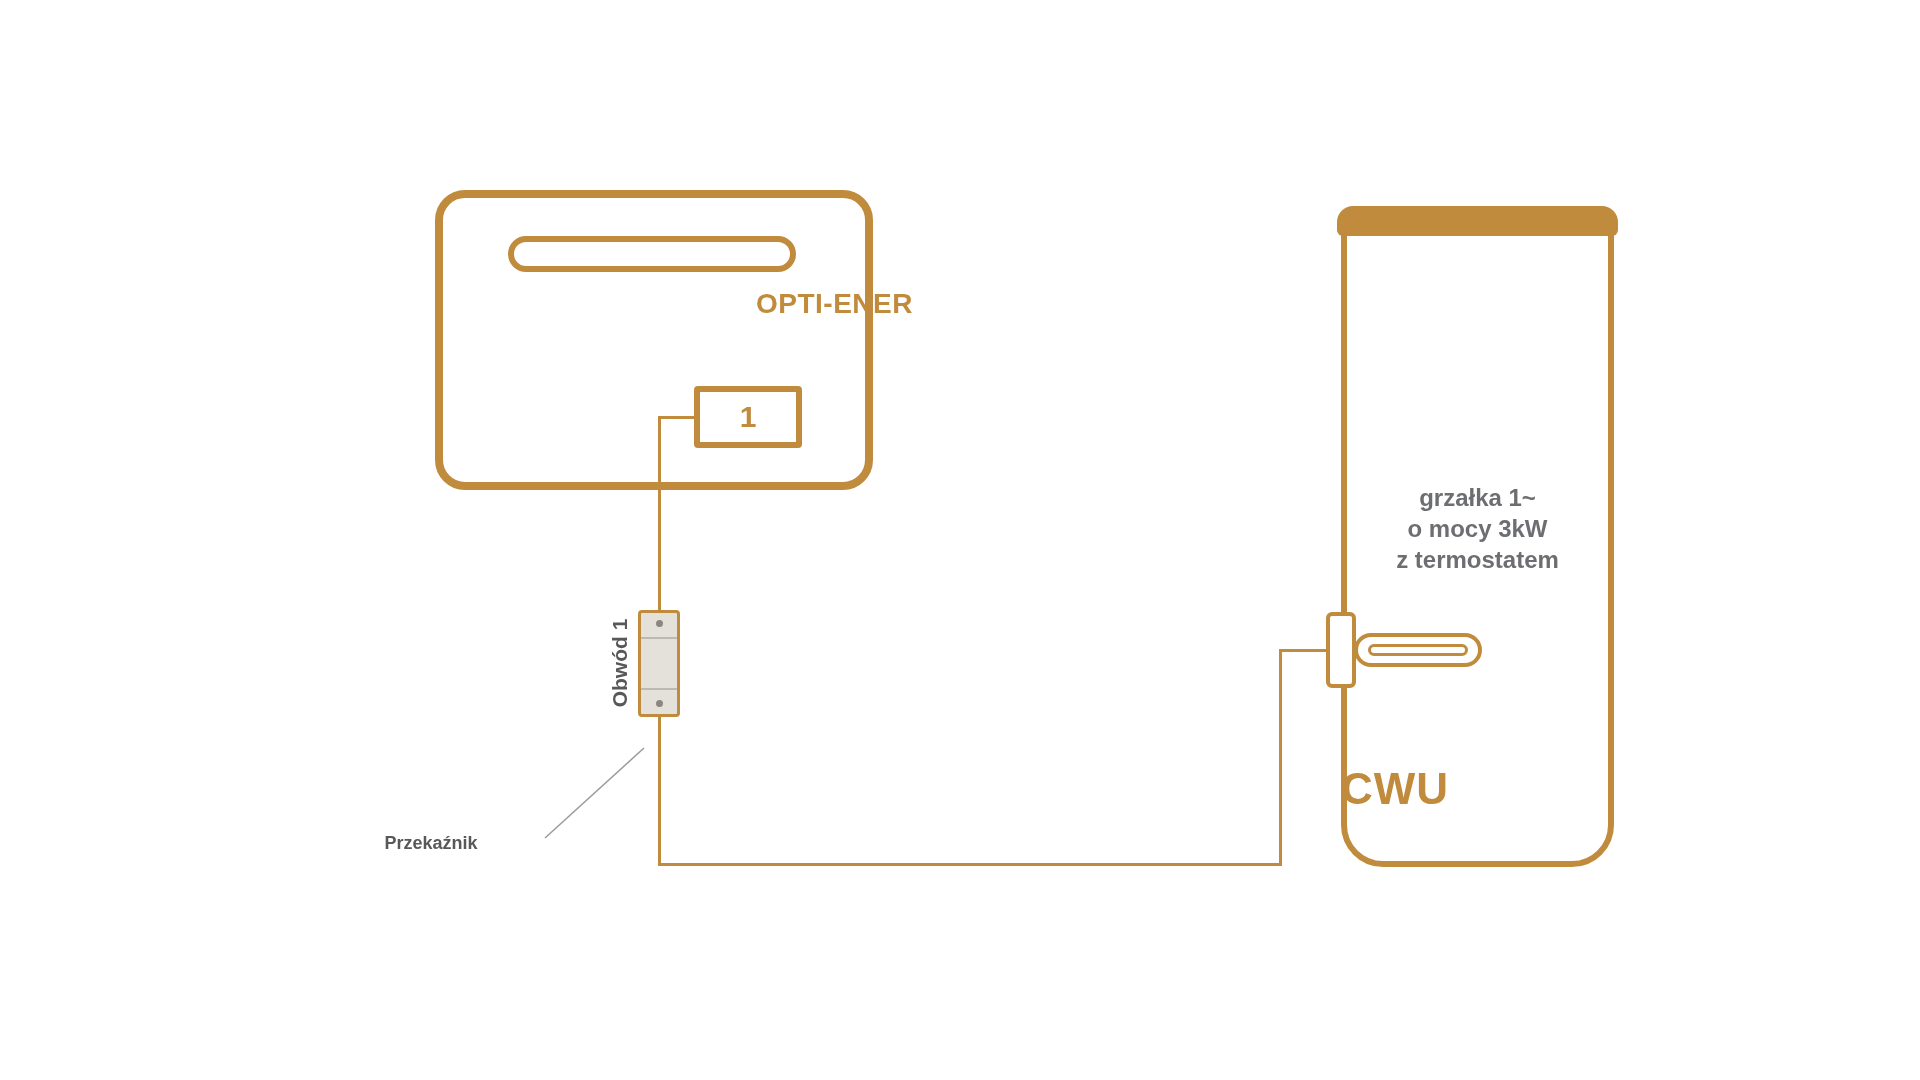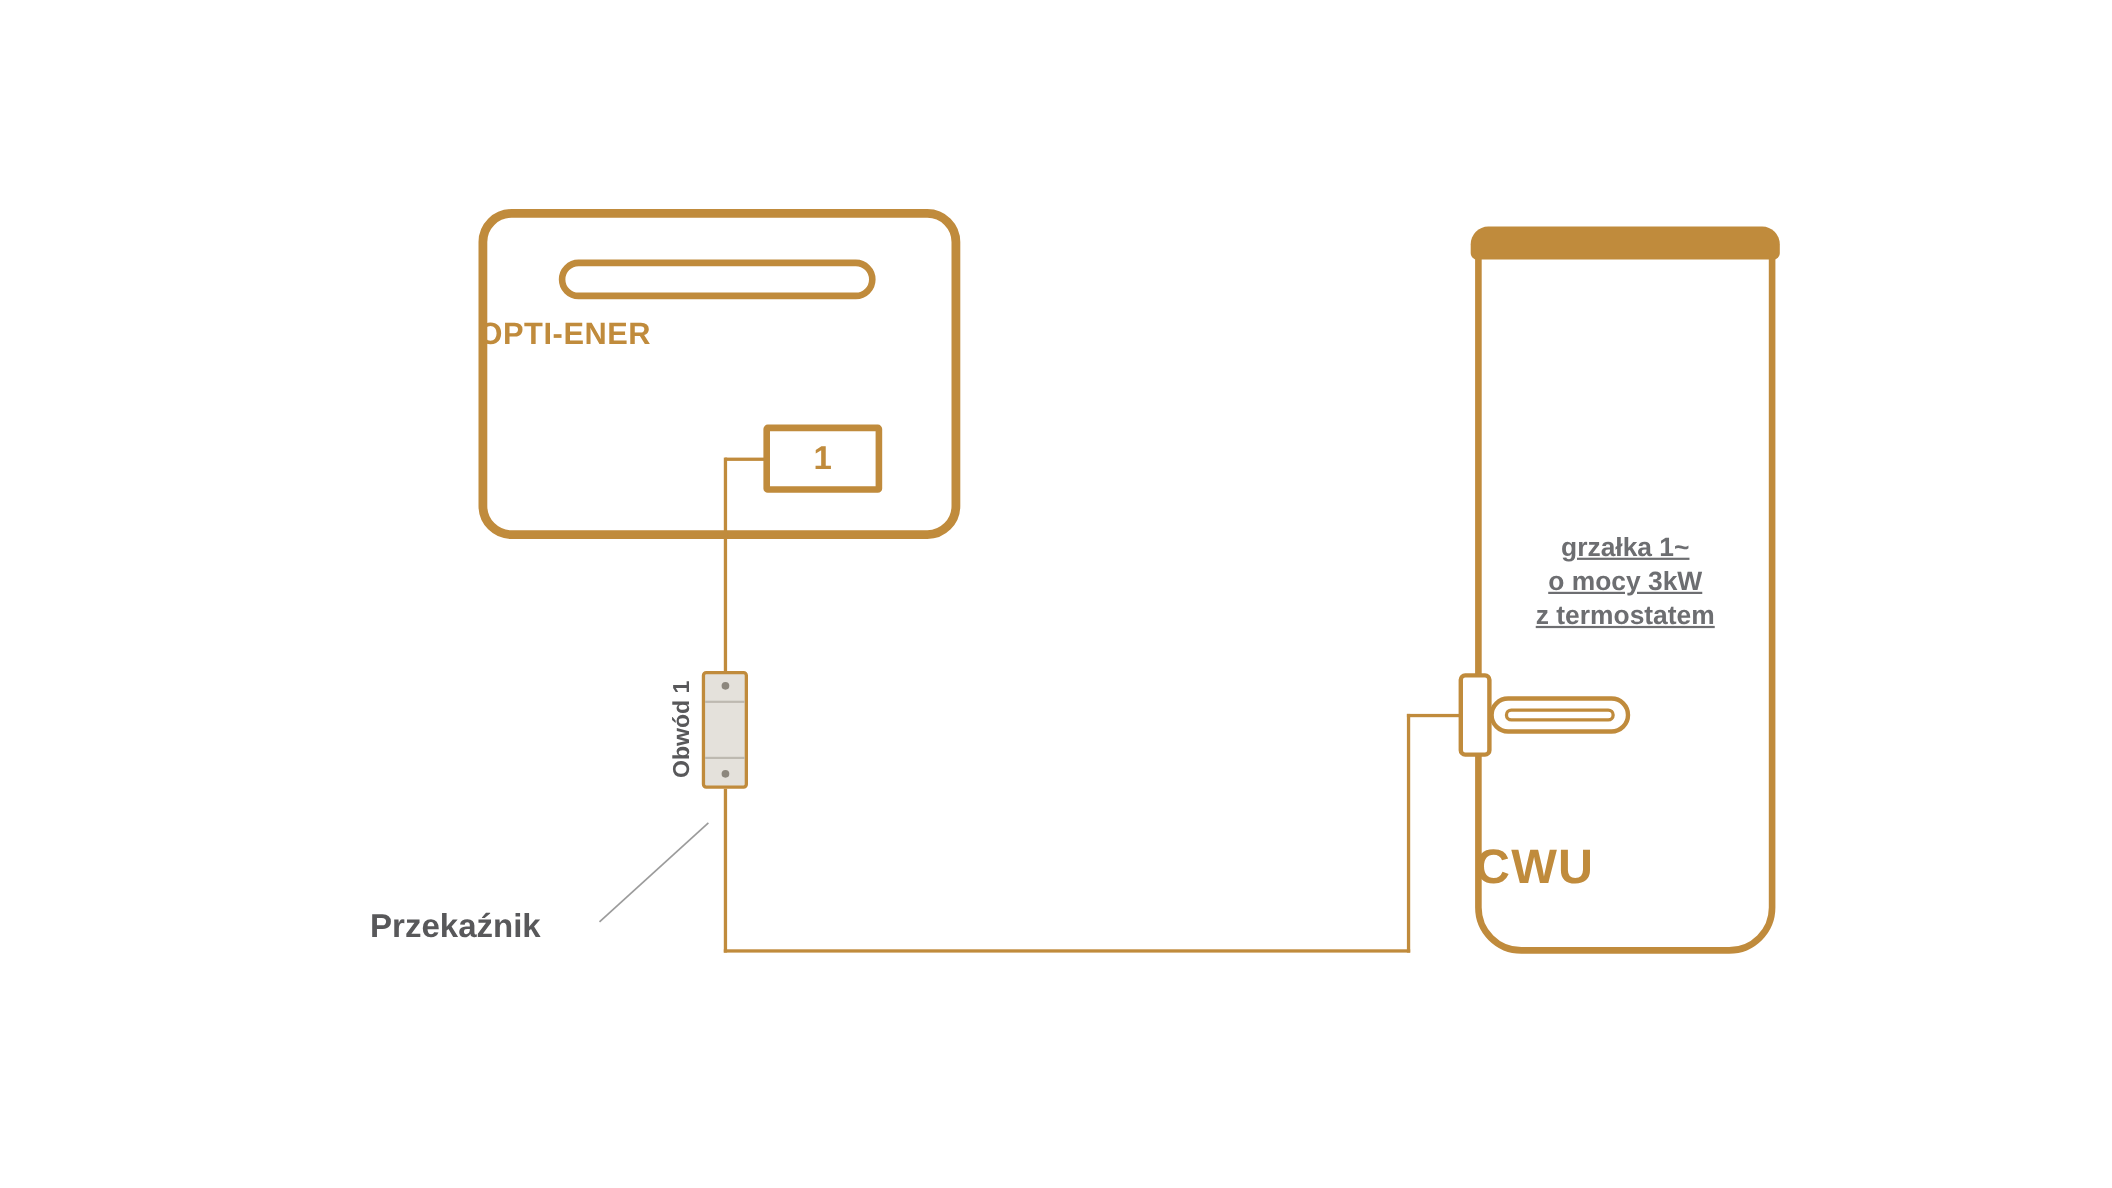--- a/index.html
+++ b/index.html
@@ -18,21 +18,21 @@
     border:8px solid #C08B3C;border-radius:30px;
     background:#ffffff;box-sizing:border-box;z-index:3;
   }
   .device-slot{
     left:508px;top:236px;width:288px;height:36px;
     border:6px solid #C08B3C;border-radius:24px;
     background:#ffffff;box-sizing:border-box;z-index:4;
   }
   .device-title{
     left:435px;top:288px;width:478px;
-    text-align:left;font-size:28px;font-weight:bold;
+    text-align:right;font-size:28px;font-weight:bold;
     color:#C08B3C;letter-spacing:0.5px;z-index:4;
   }
   .port-box{
     left:694px;top:386px;width:108px;height:62px;
     border:6px solid #C08B3C;border-radius:4px;
     background:#ffffff;box-sizing:border-box;z-index:5;
     display:flex;align-items:center;justify-content:center;
   }
   .port-label{
     font-size:30px;font-weight:bold;color:#C08B3C;
@@ -63,39 +63,39 @@
     background:#8C877D;border-radius:50%;
   }
   .relay-dot.top{top:7px;}
   .relay-dot.bottom{bottom:7px;}
   .relay-circuit-label{
     left:560px;top:651px;width:120px;height:24px;
     text-align:center;font-size:21px;font-weight:bold;color:#58585A;
     transform:rotate(-90deg);z-index:7;
   }
   .relay-caption{
-    left:264px;top:828px;width:300px;
-    text-align:center;font-size:30px;font-weight:bold;color:#58585A;
+    left:281px;top:828px;width:300px;
+    text-align:center;font-size:18px;font-weight:bold;color:#58585A;
     line-height:30px;z-index:7;
   }
 
   
   .tank{
     left:1341px;top:208px;width:273px;height:659px;
     border:6px solid #C08B3C;border-radius:18px 18px 42px 42px;
     background:#ffffff;box-sizing:border-box;z-index:3;
   }
   .tank-cap{
     left:1337px;top:206px;width:281px;height:30px;
     background:#C08B3C;border-radius:16px 16px 6px 6px;z-index:4;
   }
   .heater-spec{
     left:1341px;top:482px;width:273px;
     text-align:center;font-size:24px;font-weight:bold;color:#6D6E71;
-    line-height:31px;z-index:5;text-decoration:underline;
+    line-height:31px;z-index:5;
   }
   .tank-label{
     left:1341px;top:764px;width:273px;
     text-align:left;font-size:44px;font-weight:bold;color:#C08B3C;
     letter-spacing:1px;z-index:5;
   }
 
   
   .element-collar{
     left:1326px;top:612px;width:30px;height:76px;

